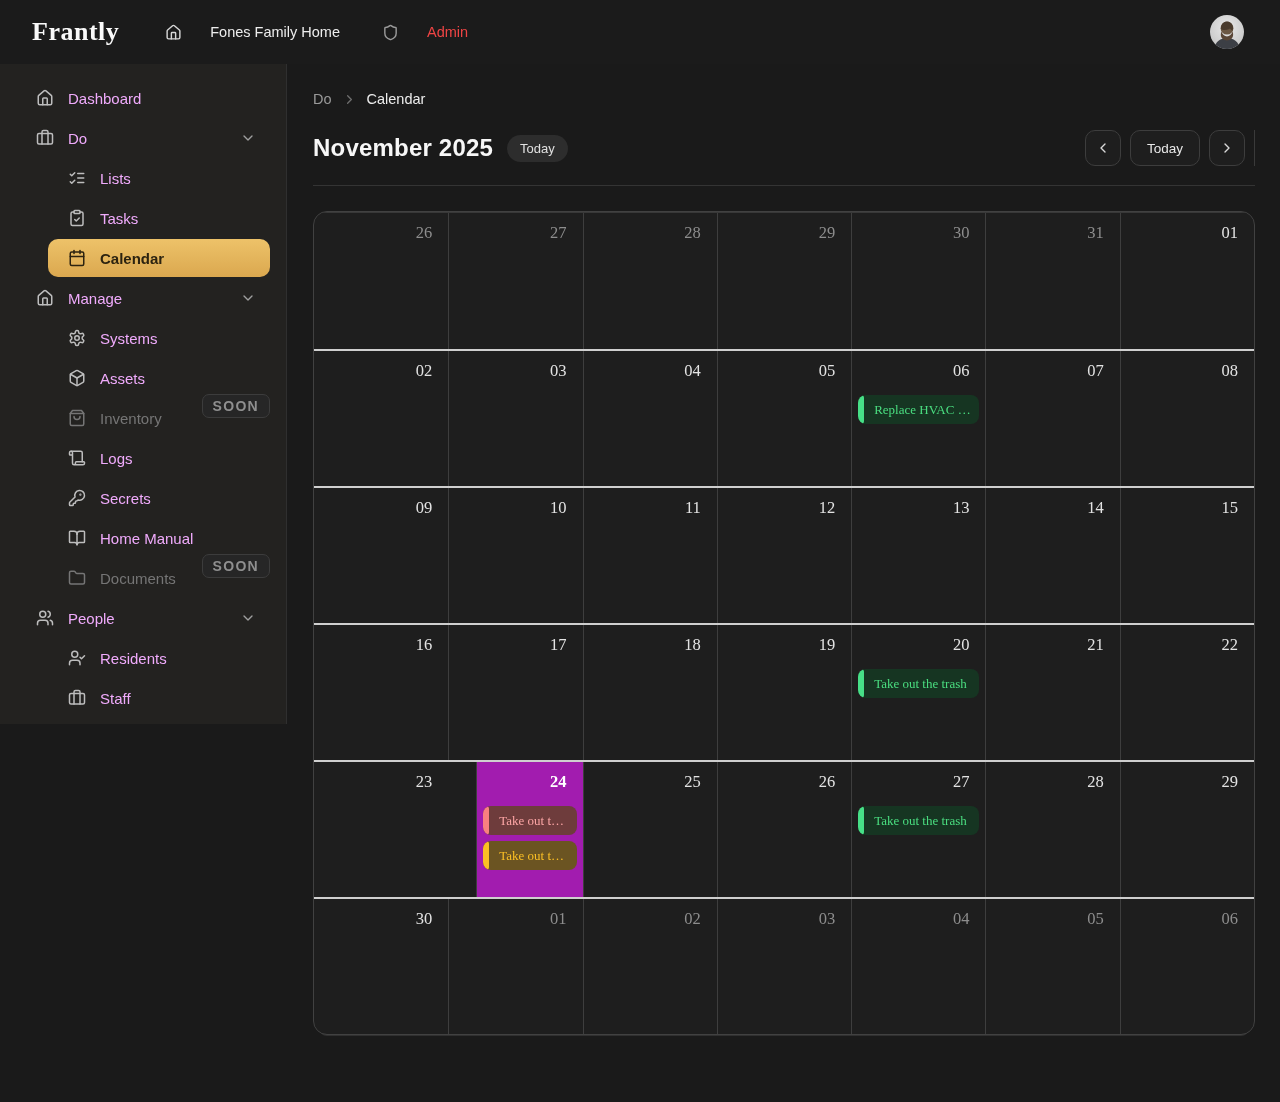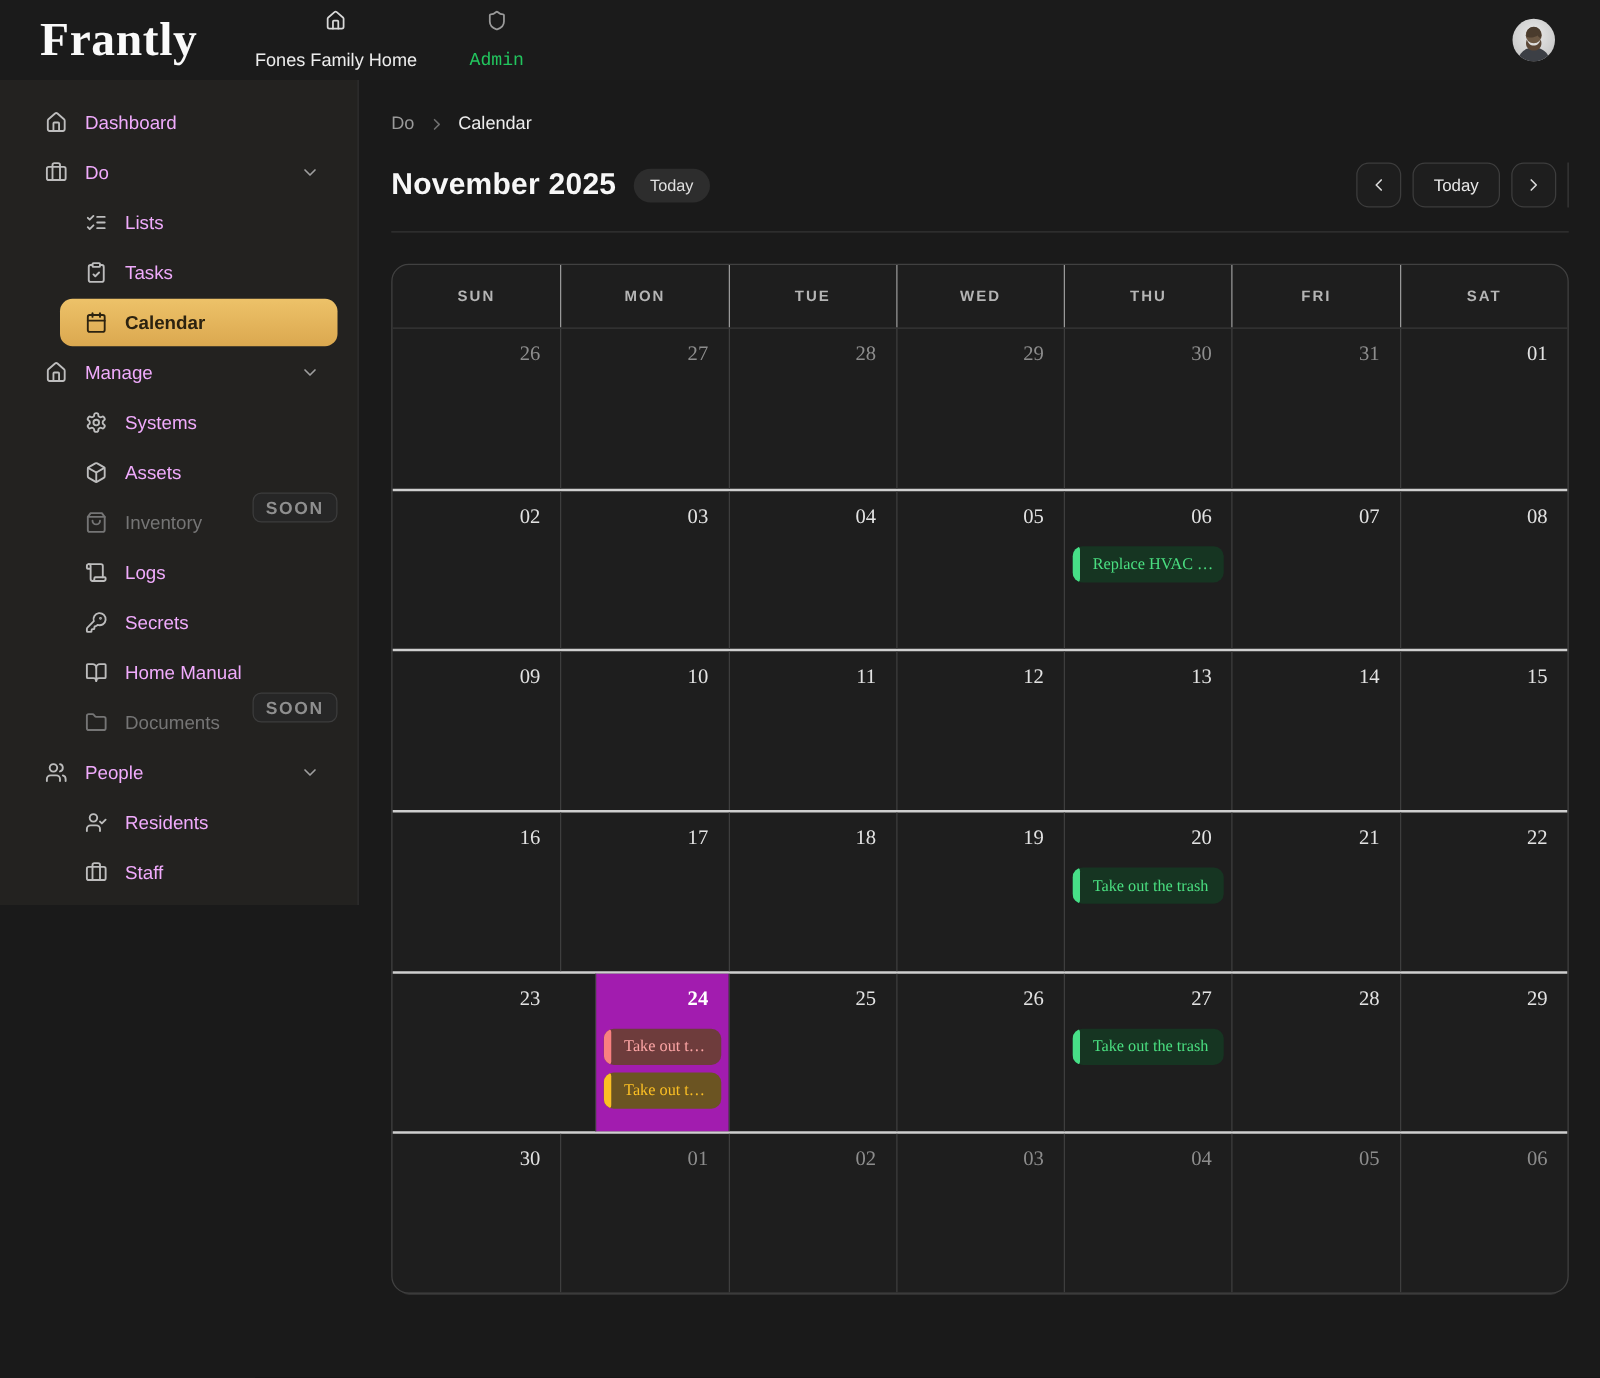--- a/index.html
+++ b/index.html
@@ -3,24 +3,24 @@
 <meta charset="utf-8">
 <style>
   * { margin:0; padding:0; box-sizing:border-box; }
   html,body { background:#141414; }
   body { font-family:"Liberation Sans", sans-serif; }
   .screen { position:relative; width:1280px; height:1102px; background:#1a1a1a; overflow:hidden; }
 
   
   .topbar { position:absolute; top:0; left:0; width:1280px; height:64px; background:#1b1b1b;
             display:flex; align-items:center; padding:0 36px 0 32px; }
-  .logo { font-family:"Liberation Serif", serif; font-size:38px; font-weight:700; color:#fafafa; letter-spacing:.5px; }
-  .top-link { display:flex; align-items:center; gap:16px; font-size:14.5px; font-weight:500; cursor:default;flex-direction:column; }
+  .logo { font-family:"Liberation Serif", serif; font-size:26px; font-weight:700; color:#fafafa; letter-spacing:.5px; }
+  .top-link { display:flex; align-items:center; gap:28px; font-size:14.5px; font-weight:500; cursor:default; }
   .top-link.org { margin-left:46px; color:#ededed; }
-  .top-link.admin { margin-left:42px; color:#22c55e;font-family:Liberation Mono, monospace; }
+  .top-link.admin { margin-left:42px; color:#ef4444; }
   .top-link .ic { width:17px; height:17px; display:inline-flex; }
   .top-link .ic svg { width:100%; height:100%; }
   .org .ic { color:#d8d8d8; } .admin .ic { color:#9a9a9a; }
   .avatar { margin-left:auto; width:34px; height:34px; border-radius:50%; overflow:hidden;
             background:radial-gradient(circle at 50% 38%, #e9e9e9 0%, #cfcfcf 60%, #b9b9b9 100%); position:relative; }
   .avatar svg { position:absolute; inset:0; }
 
   
   .sidebar { position:absolute; top:64px; left:0; width:287px; height:660px; background:#232220;
              border-right:1px solid #2f2f2f; padding:15px 16px 8px 16px; }
@@ -316,29 +316,20 @@
               <path d="m9 18 6-6-6-6"></path>
             </svg>
           </button>
         <span class="ctl-divider"></span>
       </div>
     </div>
 
     <div class="rule"></div>
 
     <div class="cal">
-      <div class="cal-head">
-          <div class="dow">SUN</div>
-          <div class="dow">MON</div>
-          <div class="dow">TUE</div>
-          <div class="dow">WED</div>
-          <div class="dow">THU</div>
-          <div class="dow">FRI</div>
-          <div class="dow">SAT</div>
-        </div>
       <div class="weeks">
           <div class="week-row">
             <div class="cal-cell outside">
               <span class="date">26</span>
             </div>
             <div class="cal-cell outside">
               <span class="date">27</span>
             </div>
             <div class="cal-cell outside">
               <span class="date">28</span>

